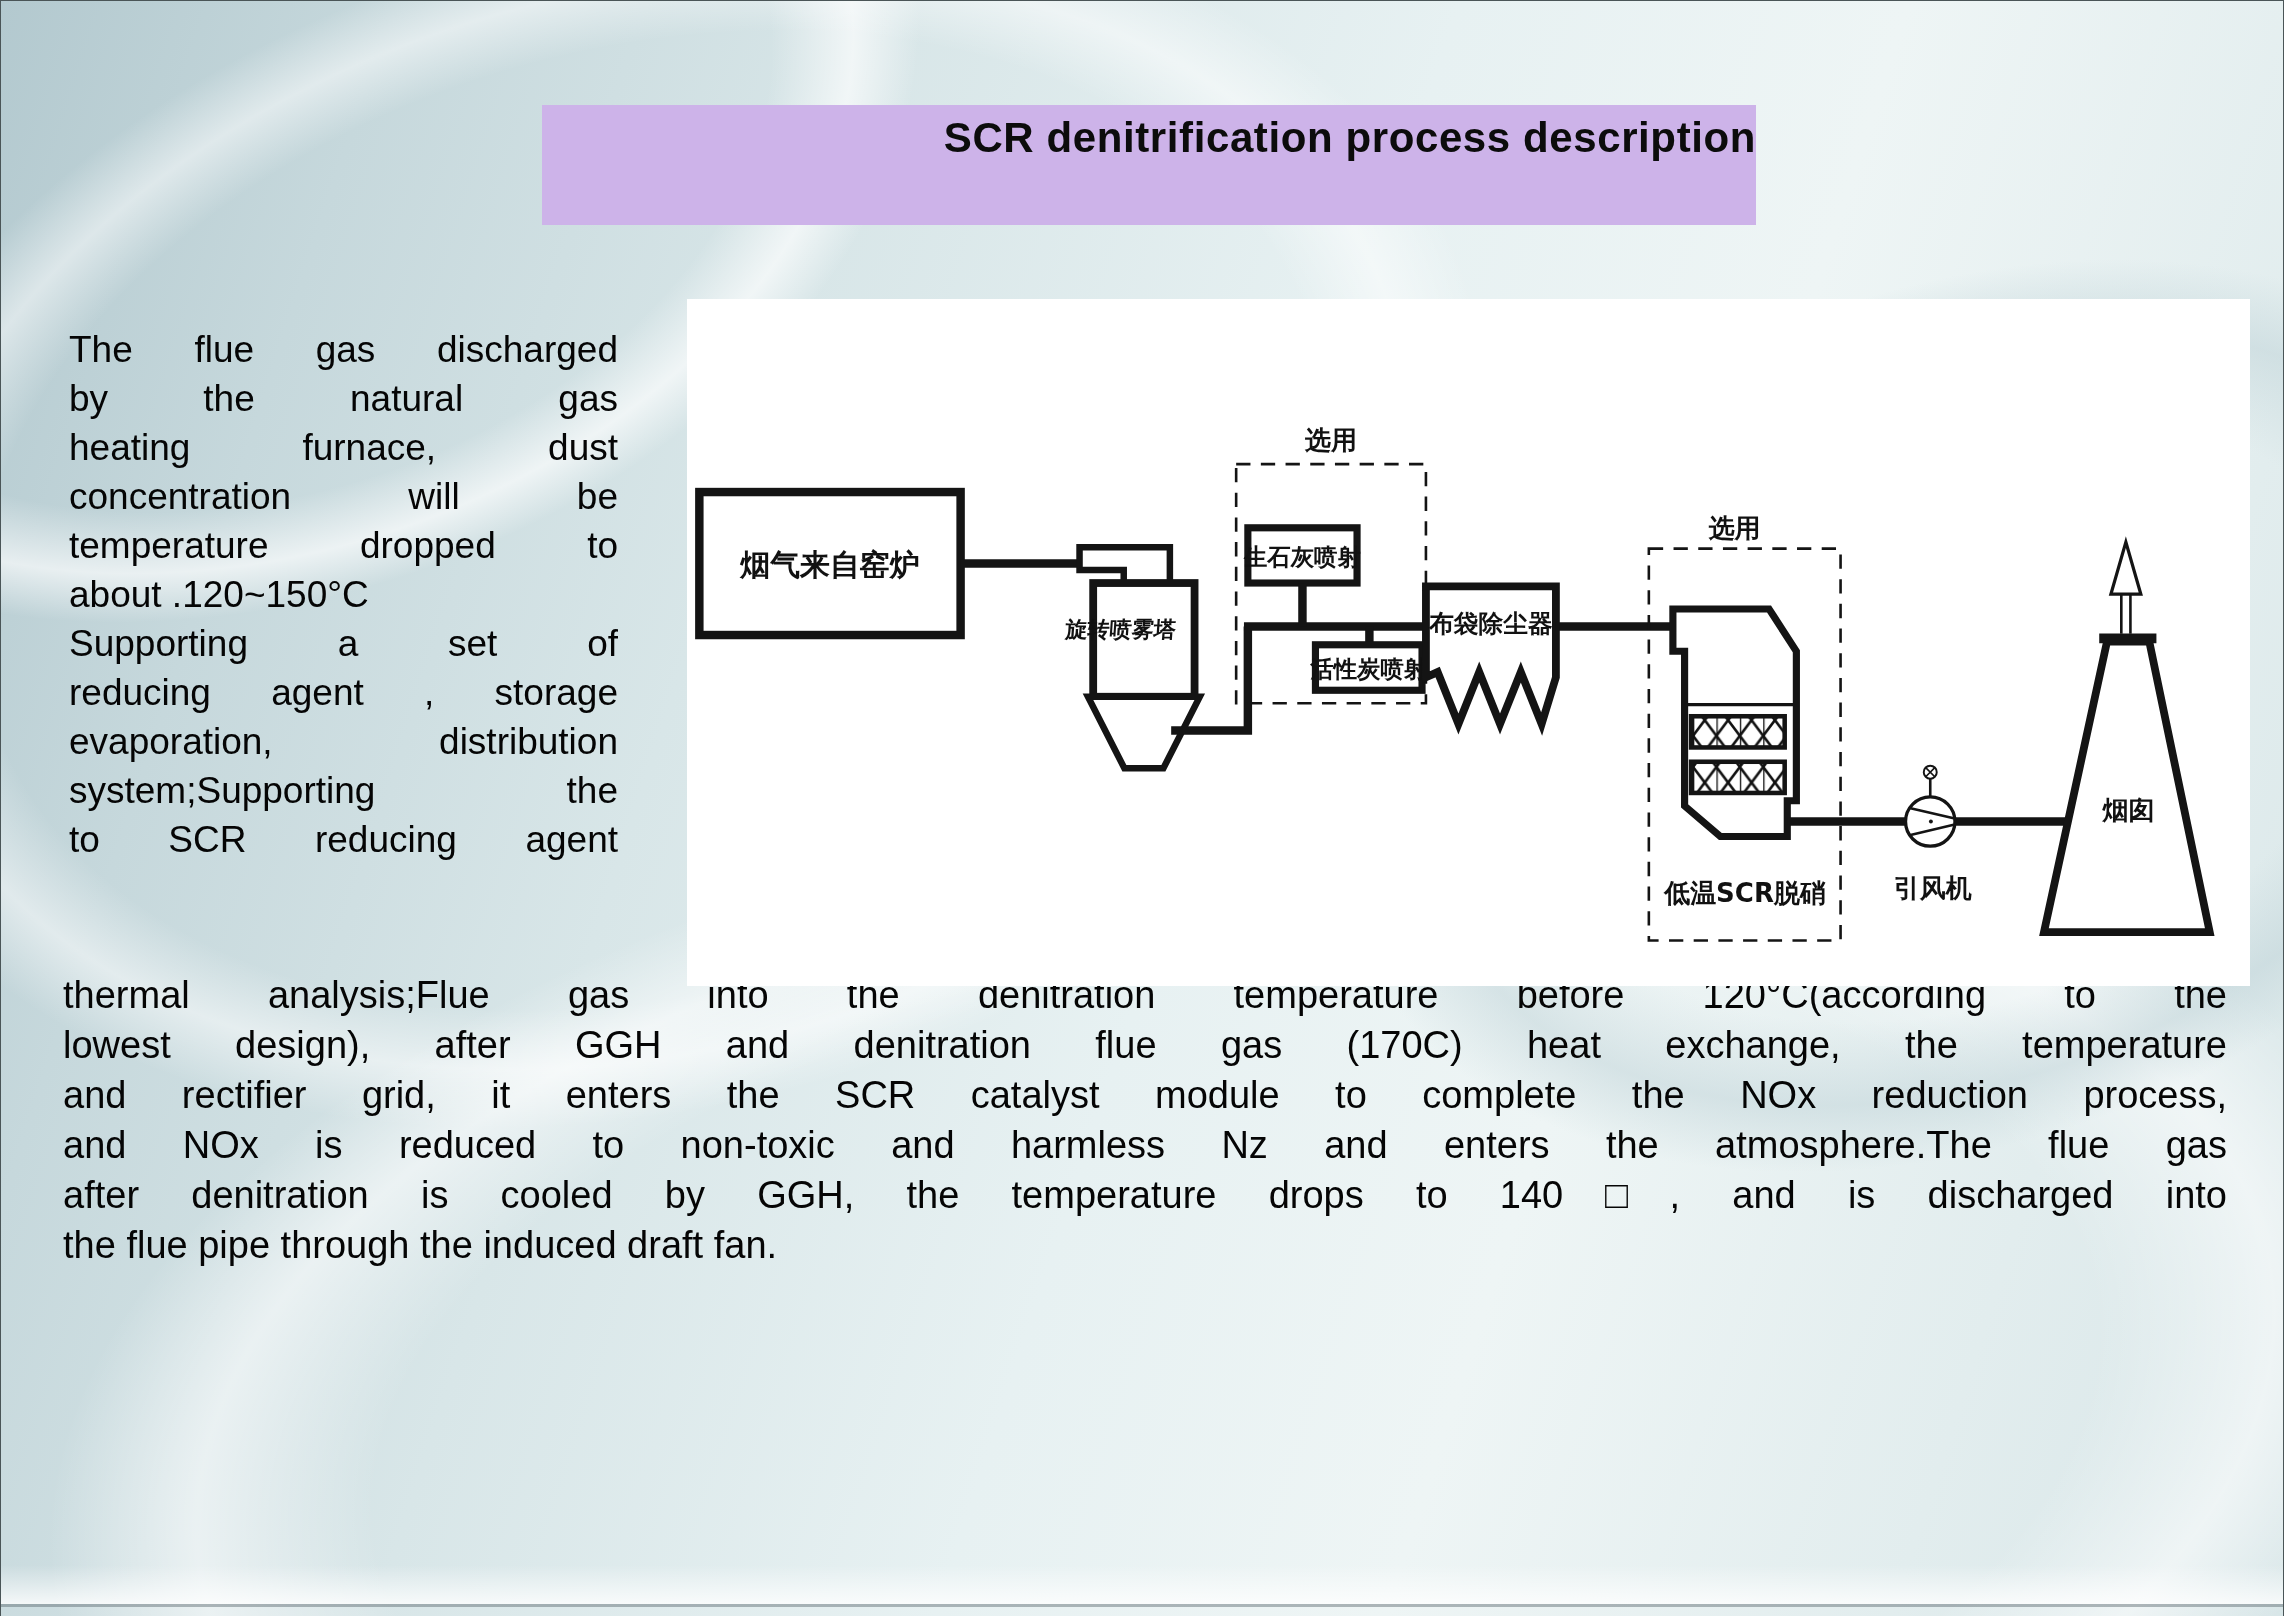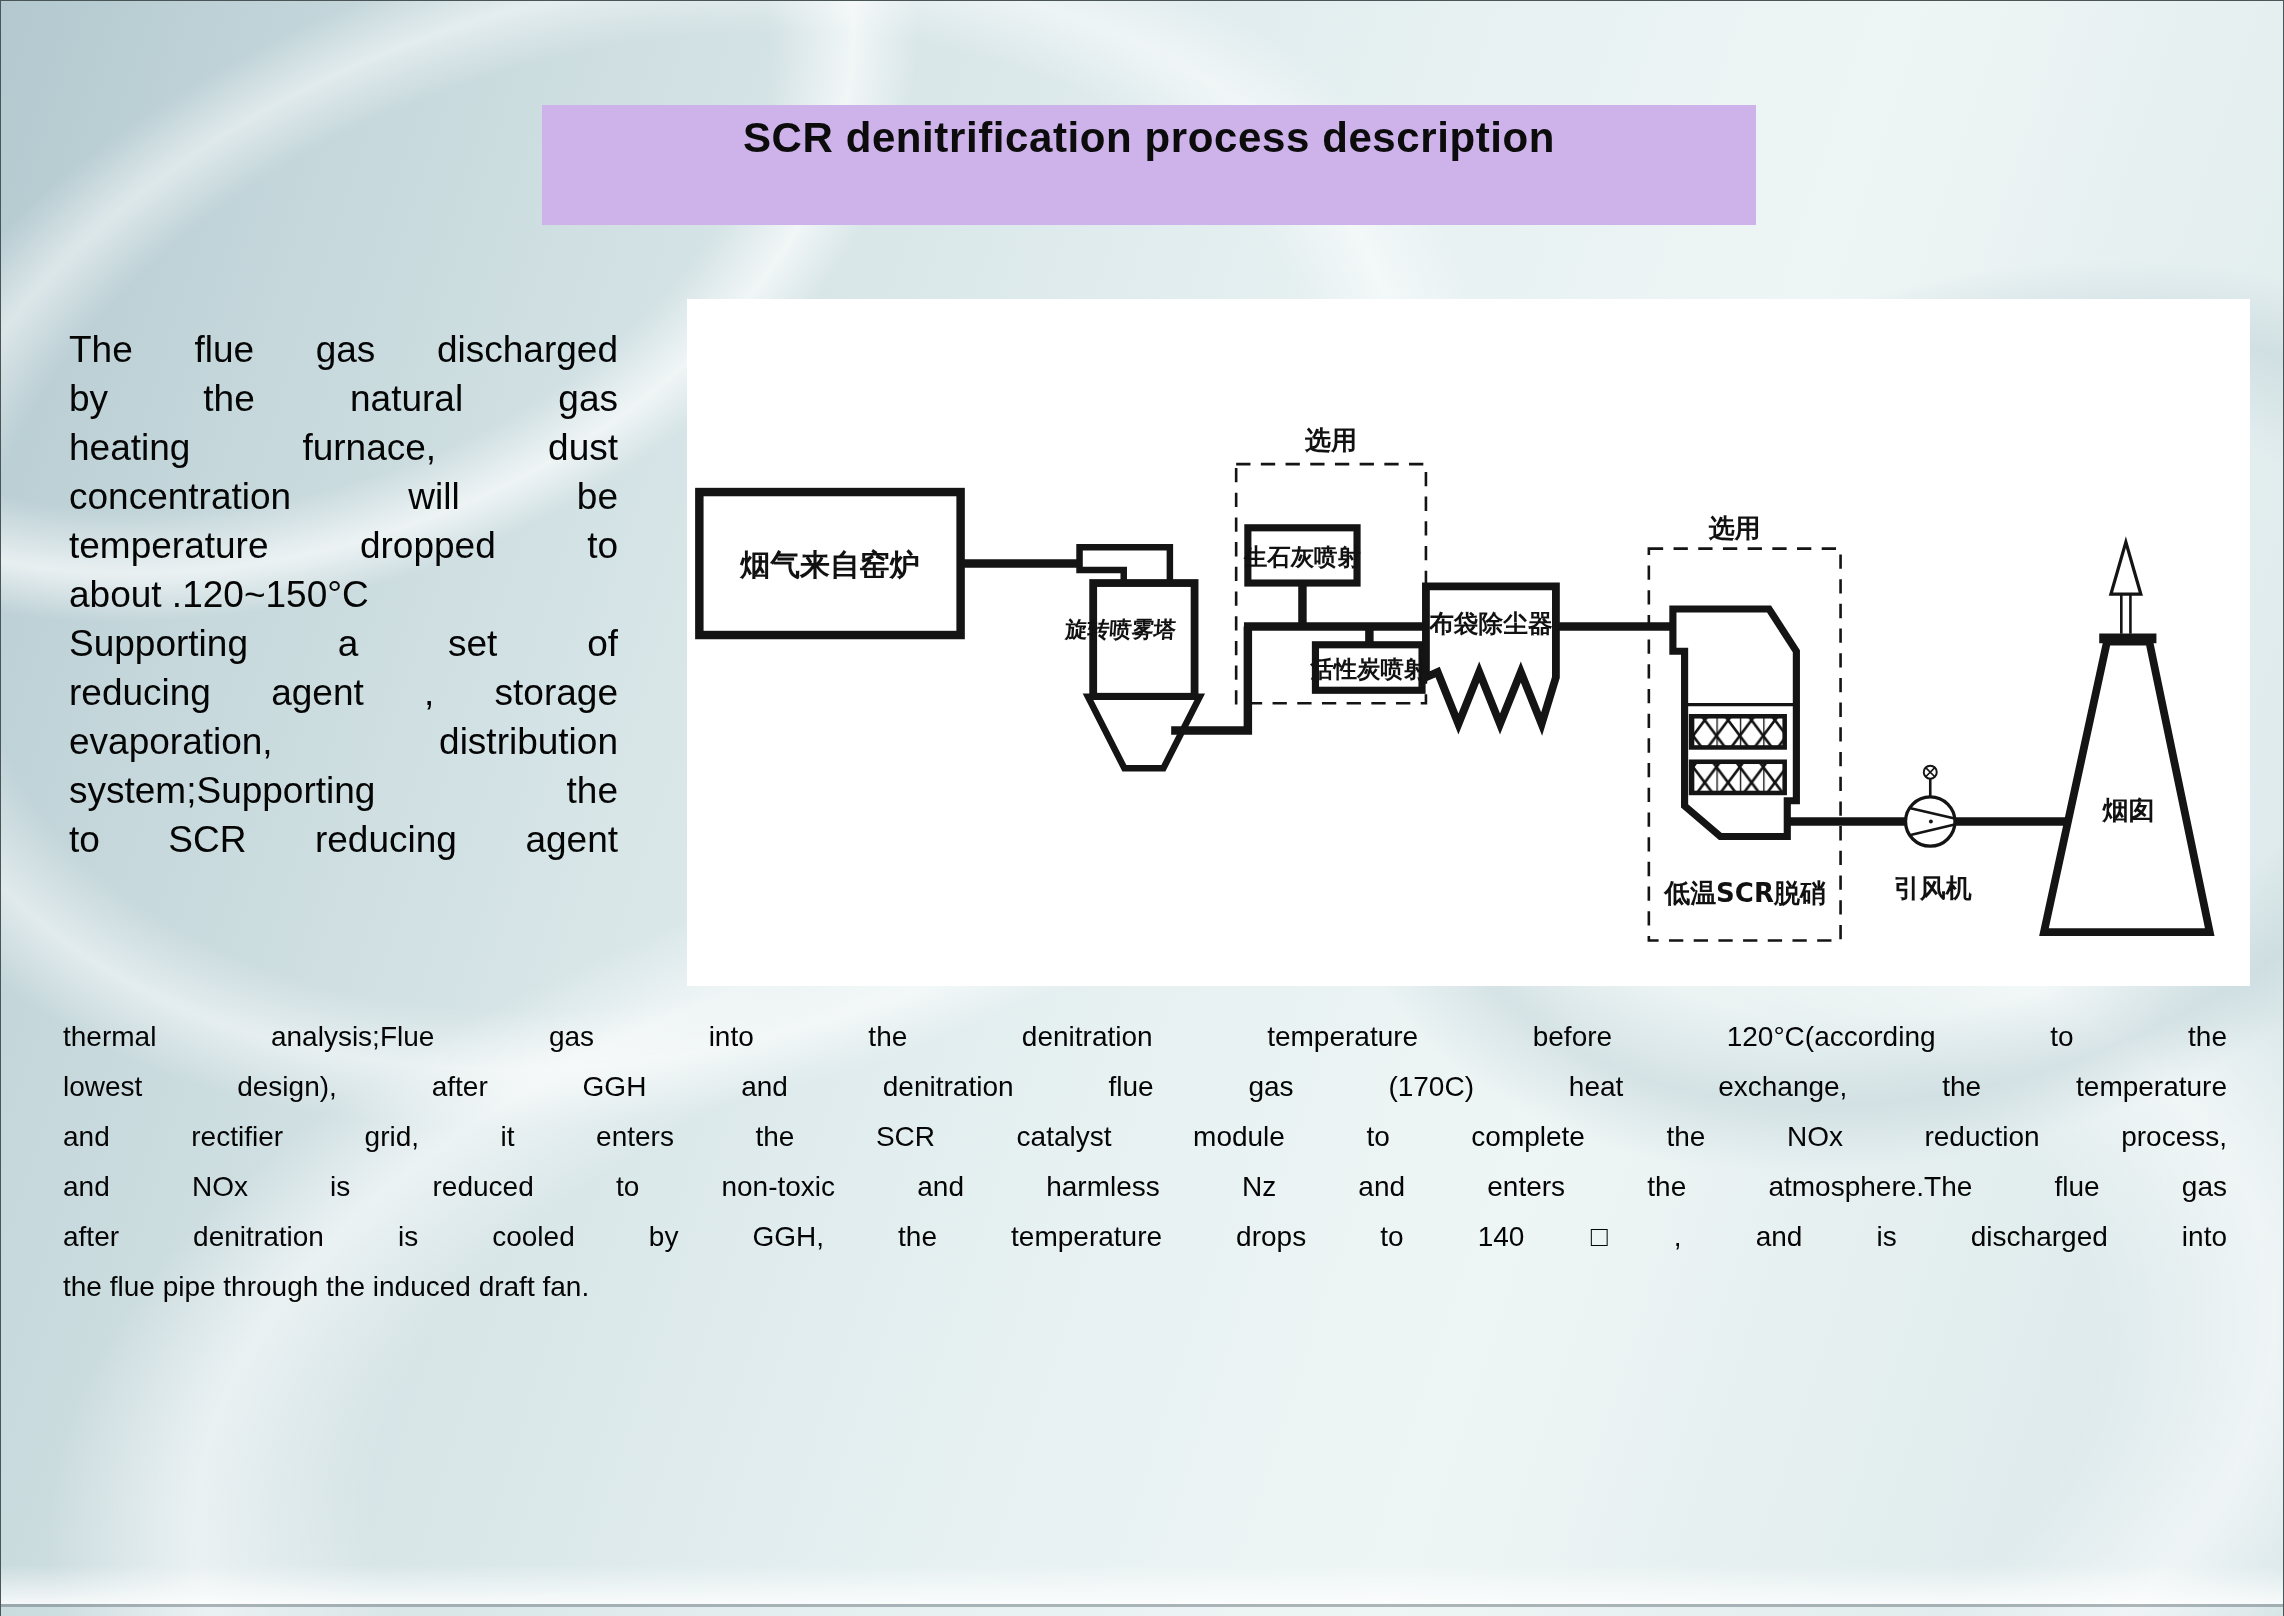--- a/index.html
+++ b/index.html
@@ -25,42 +25,42 @@
     position:absolute; left:541px; top:104px; width:1214px; height:120px;
     display:flex; align-items:flex-start; justify-content:center;
   }
   .titletext { margin-top:9px; font-size:42px; font-weight:bold; color:#0c0c0c; letter-spacing:0.6px; }
 
   .leftcol { position:absolute; left:68px; top:324px; width:549px; color:#050505;
              font-size:37px; line-height:49px; font-weight:500; }
   .leftcol .ln { text-align:justify; text-align-last:justify; white-space:normal; height:49px; overflow:hidden; }
   .leftcol .ln-plain { text-align:center; text-align-last:left; height:49px; }
 
-  .bottompara { position:absolute; left:62px; top:1011px; width:2164px; color:#050505;
-                font-size:28px; line-height:50px; font-weight:500; }
+  .bottompara { position:absolute; left:62px; top:969px; width:2164px; color:#050505;
+                font-size:38px; line-height:50px; font-weight:500; }
   .bottompara .ln { text-align:justify; text-align-last:justify; height:50px; overflow:hidden; }
   .bottompara .ln-plain { text-align:center; text-align-last:left; height:50px; }
 
   .panel { position:absolute; left:686px; top:298px; width:1563px; height:687px; background:#ffffff; }
   .panel svg { display:block; }
   svg text { font-family:"DejaVu Sans","Liberation Sans",sans-serif; fill:#111; }
   .boxlabel { font-weight:bold; }
 </style>
 </head>
 <body>
 
 <div class="slide">
   <div class="swoosh sw1"></div>
   <div class="swoosh sw2"></div>
   <div class="swoosh sw3"></div>
   <div class="swoosh sw4"></div>
   <div class="bottomglow"></div>
   <div class="bottomline"></div>
 
-  <div class="titlebar" style="background:#cdb3e9;">
+  <div class="titlebar" style="background:#cdb3e9;justify-content:flex-end;">
     <div class="titletext">SCR denitrification process description</div>
   </div>
 
   <div class="leftcol">
     <div>
         <div class="ln">The flue gas discharged</div>
         <div class="ln">by the natural gas</div>
         <div class="ln">heating furnace, dust</div>
         <div class="ln">concentration will be</div>
         <div class="ln">temperature dropped to</div>

